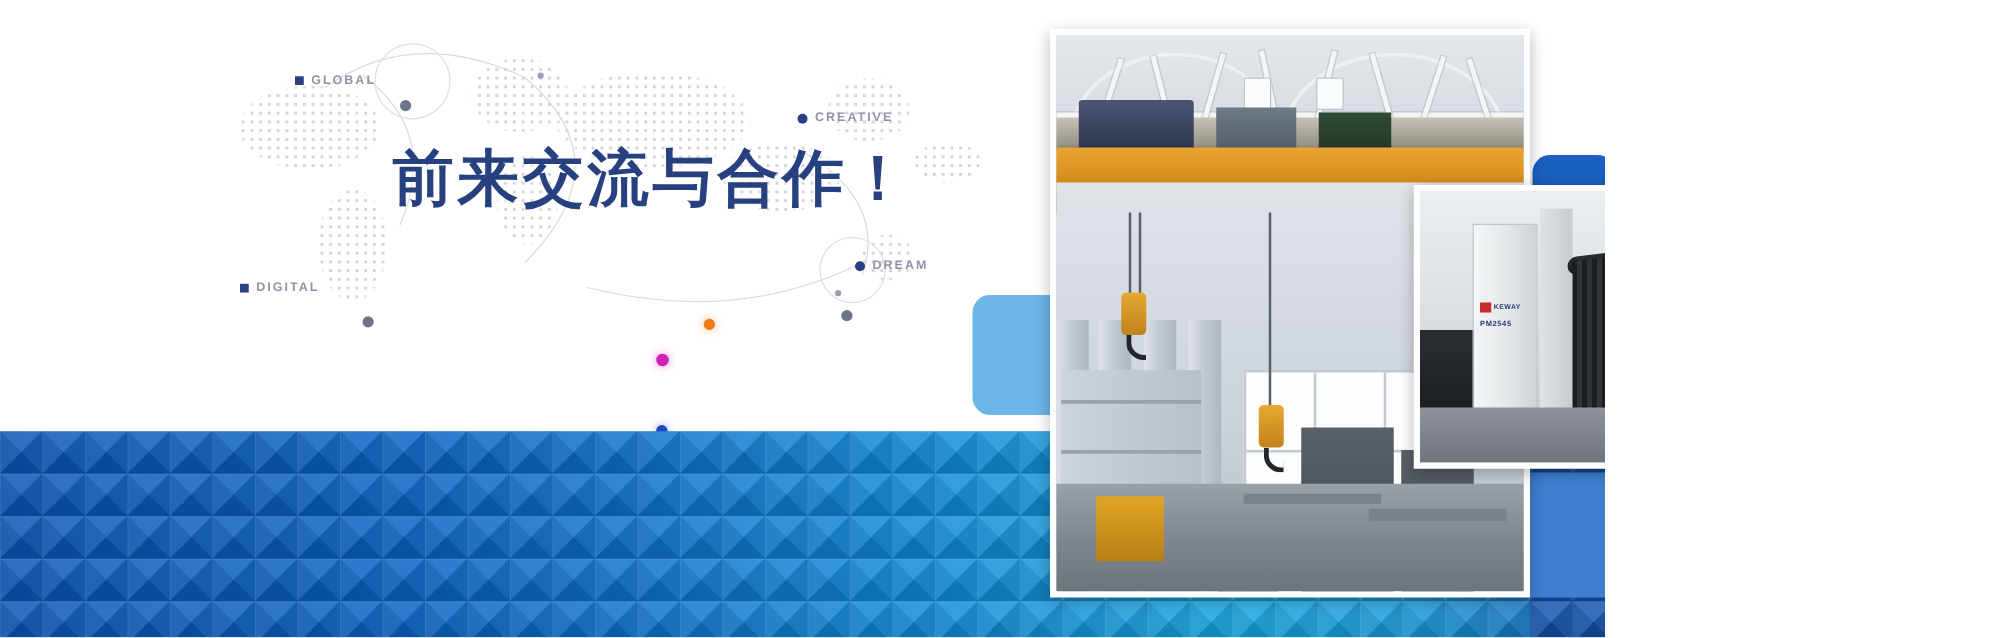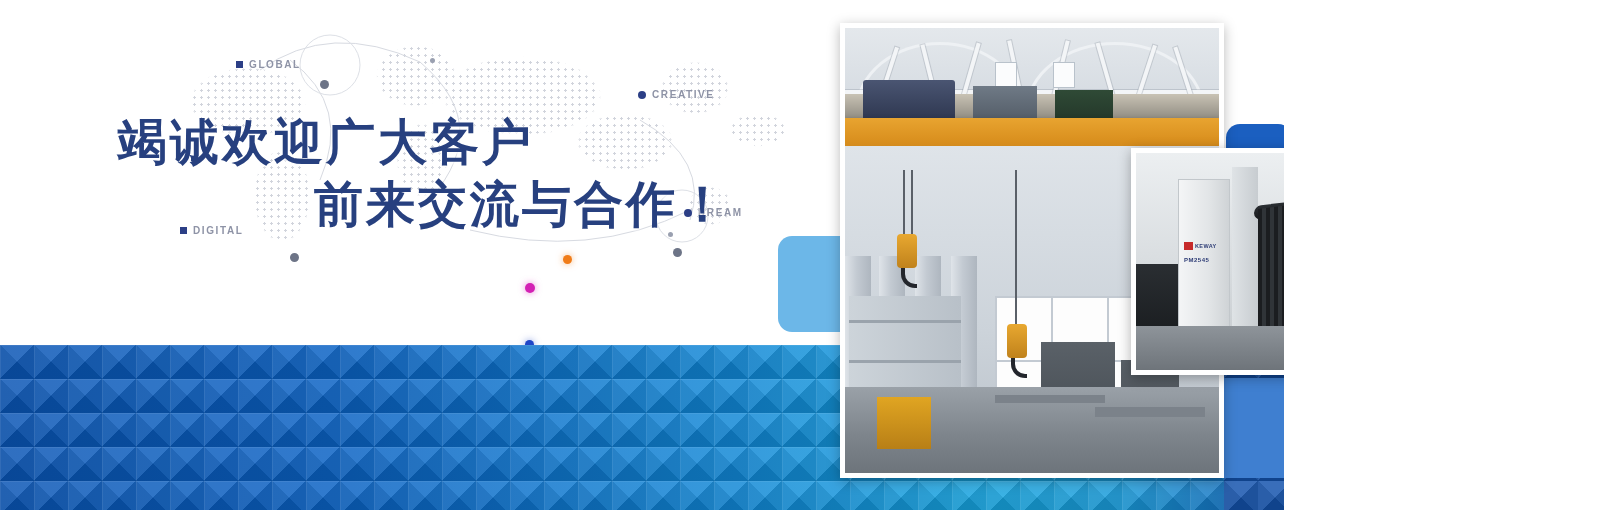--- a/index.html
+++ b/index.html
@@ -51,21 +51,21 @@
   
   .map-tag {
     position:absolute; display:flex; align-items:center; gap:6px;
     font-size:10px; letter-spacing:1.6px; font-weight:700;
     color:#8e93a6; white-space:nowrap;
   }
   .map-tag .bullet-sq { width:7px; height:7px; background:#2c3f86; display:block; }
   .map-tag .bullet-ci { width:8px; height:8px; border-radius:50%; background:#2c3f86; display:block; }
   .tag-global   { left:236px; top:59px; }
   .tag-creative { left:638px; top:89px; }
-  .tag-digital  { left:180px; top:225px; }
+  .tag-digital  { left:192px; top:225px; }
   .tag-dream    { left:684px; top:207px; }
 
   
   .node { position:absolute; border-radius:50%; background:#9aa0b0; }
   .node.big { width:9px; height:9px; background:#6d7487; }
   .node.sm  { width:5px; height:5px; }
 
   
   .headline {
     position:absolute; left:118px; top:112px; width:700px;
@@ -302,21 +302,20 @@
   <div class="map-tag tag-digital">
     <span class="bullet-sq"></span>
     <span>DIGITAL</span>
   </div>
   <div class="map-tag tag-dream">
     <span class="bullet-ci"></span>
     <span>DREAM</span>
   </div>
 
   <div class="headline">
-    <span class="line1">竭诚欢迎广大客户</span>
     <span class="line2">前来交流与合作！</span>
   </div>
 
   <span class="accent orange"></span>
   <span class="accent magenta"></span>
   <span class="accent blue"></span>
 
   <div class="band">
     <div class="band-facets"></div>
     <div class="band-grid"></div>

